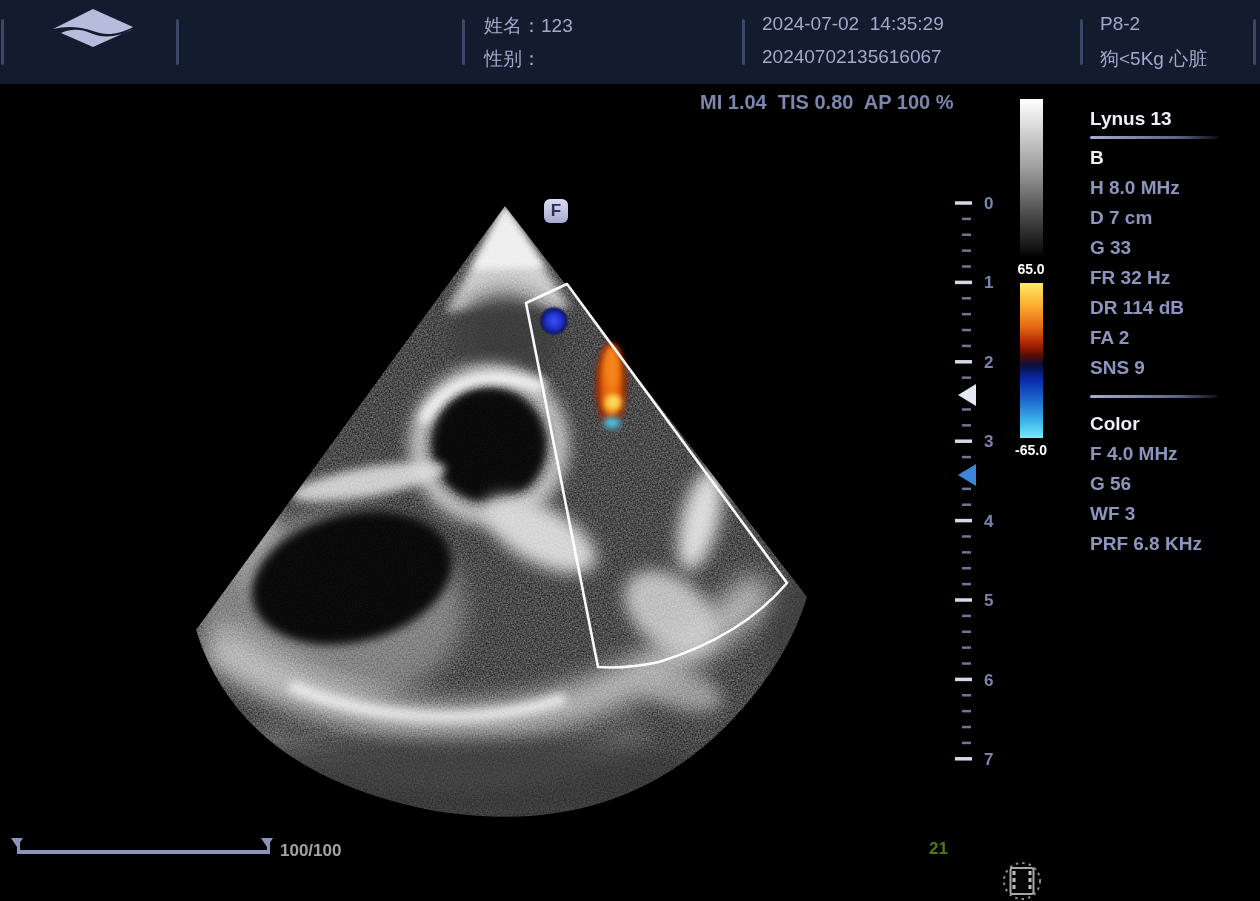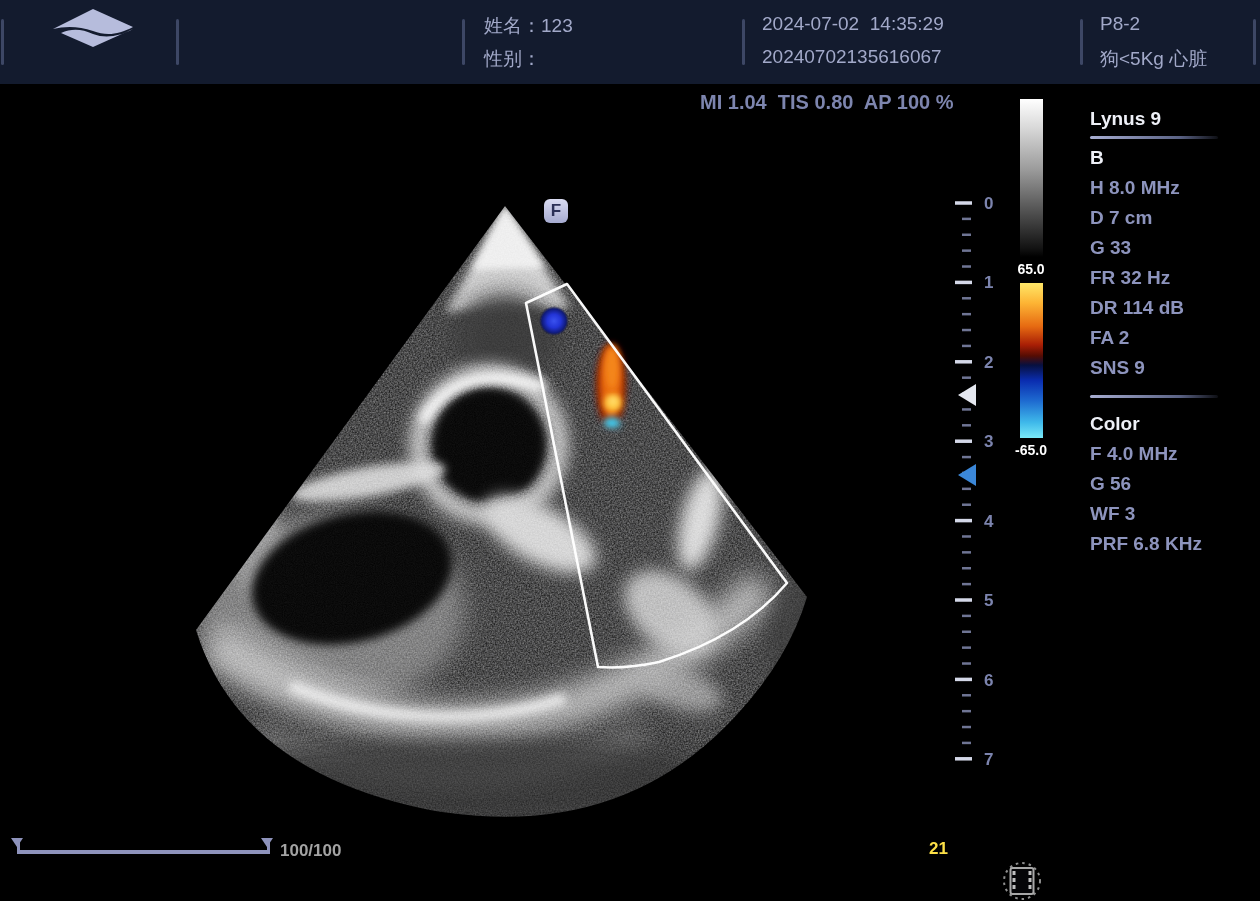--- a/index.html
+++ b/index.html
@@ -38,21 +38,21 @@
   .panel .divider{height:3px;width:128px;margin:4px 0 4px 0;border-radius:2px;
         background:linear-gradient(90deg,#a8aed2,#5a6284 70%,rgba(90,98,132,.15));}
   .panel .divider2{margin-top:12px;margin-bottom:11px;}
 
   
   .cine-line{position:absolute;left:18px;top:850px;width:252px;height:4px;background:#8e93bc;border-radius:2px;}
   .cine-endtick{position:absolute;top:842px;width:3px;height:12px;background:#8e93bc;}
   .cine-tri{position:absolute;top:838px;width:0;height:0;border-left:6px solid transparent;
             border-right:6px solid transparent;border-top:9px solid #8e93bc;}
   .cine-count{position:absolute;left:280px;top:841px;font-size:17px;font-weight:bold;color:#a3a3a3;white-space:pre;text-align:center;}
-  .frame-num{position:absolute;left:929px;top:839px;font-size:17px;font-weight:bold;color:#fde047;}
+  .frame-num{position:absolute;left:929px;top:839px;font-size:17px;font-weight:bold;color:#4d7c0f;}
 
   text{font-family:"Liberation Sans","DejaVu Sans",sans-serif;}
 </style>
 </head>
 <body>
 
 <div class="topbar">
   <div class="vsep" style="left:1px"></div>
   <svg class="abs" style="left:50px;top:7px" width="86" height="42" viewBox="0 0 86 42">
     <path d="M3,22 L43,2 L83,20 C68,28 56,29 43,24 C29,19 15,19 3,22 Z" fill="#b6bcdc"></path>
@@ -203,21 +203,21 @@
 </svg>
 
 <div class="f-badge">F</div>
 
 <div class="graybar"></div>
 <div class="scale-num" style="left:1001px;top:261px">65.0</div>
 <div class="colorbar"></div>
 <div class="scale-num" style="left:1001px;top:442px">-65.0</div>
 
 <div class="panel">
-  <div class="line white" style="height:26px;line-height:26px">Lynus 9</div>
+  <div class="line white" style="height:26px;line-height:26px">Lynus 13</div>
   <div class="divider"></div>
   <div class="line white">B</div>
   <div class="line">H 8.0 MHz</div>
   <div class="line">D 7 cm</div>
   <div class="line">G 33</div>
   <div class="line">FR 32 Hz</div>
   <div class="line">DR 114 dB</div>
   <div class="line">FA 2</div>
   <div class="line">SNS 9</div>
   <div class="divider divider2"></div>

